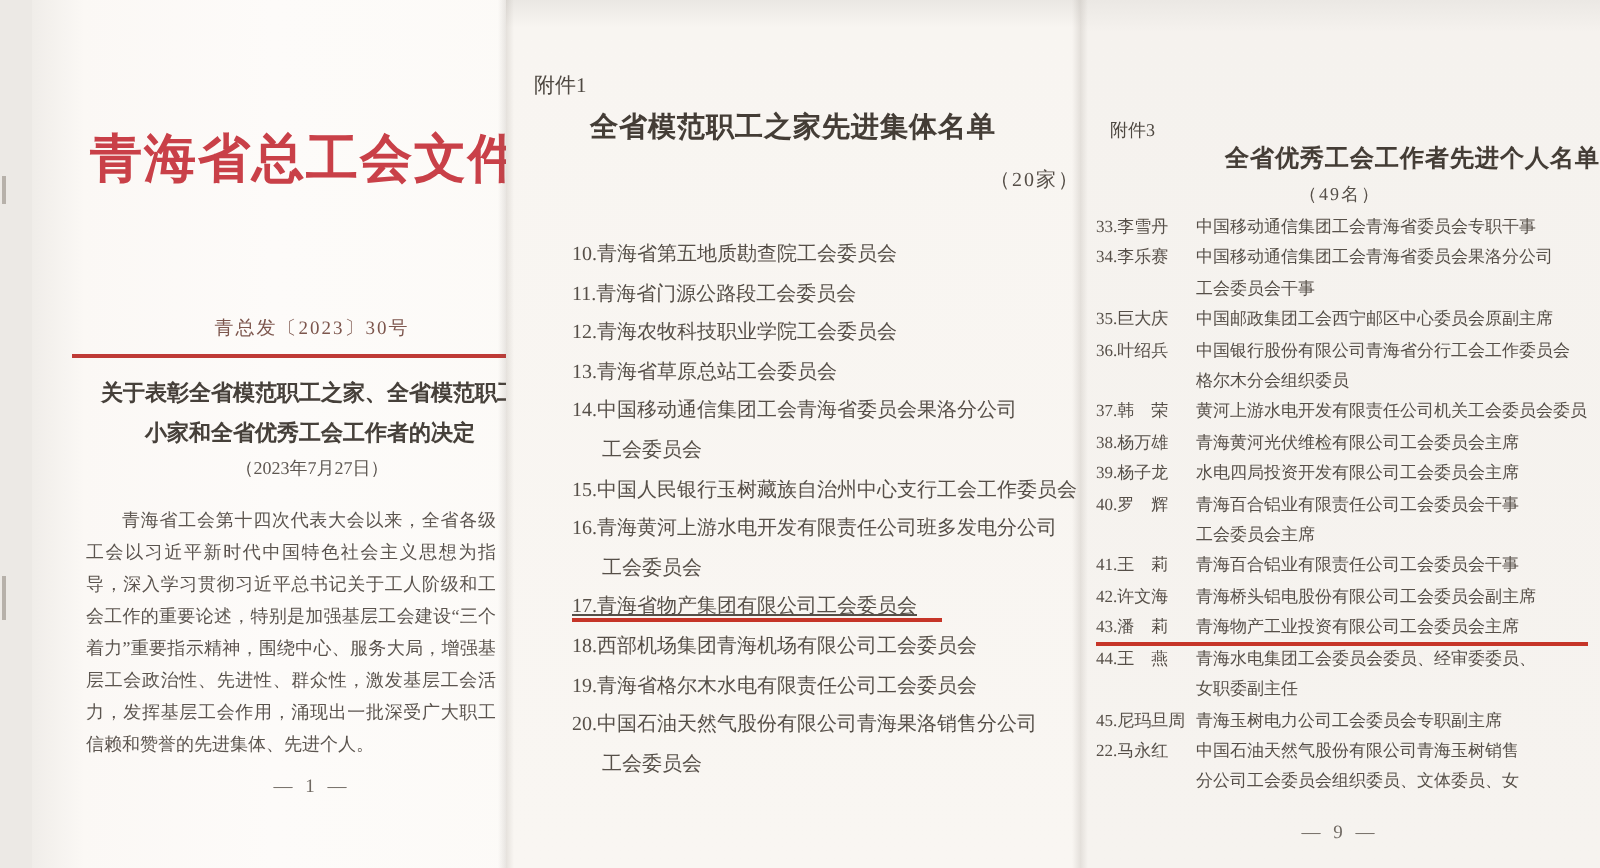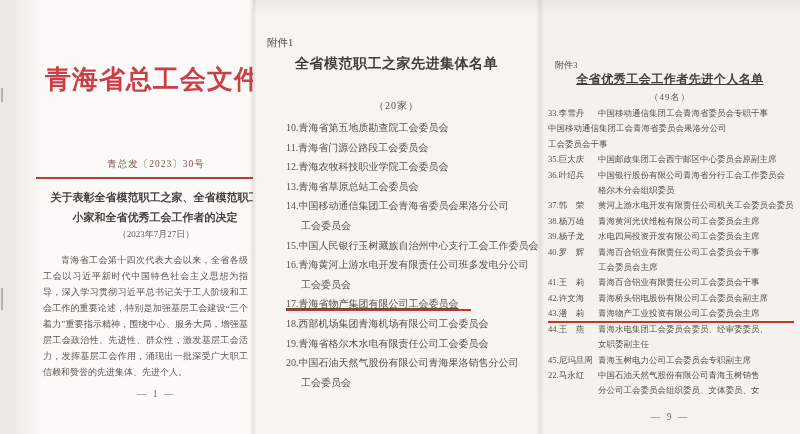--- a/index.html
+++ b/index.html
@@ -26,29 +26,29 @@
   .ddate{position:absolute;top:228px;left:0;right:0;text-align:center;font-size:9px;color:#5d5650;}
   .dbody{position:absolute;top:252px;left:27px;width:205px;font-size:9px;line-height:16px;
          text-align:justify;text-indent:2em;color:#5b544e;}
   .pnum{position:absolute;left:0;right:0;text-align:center;font-size:9.5px;color:#6f6861;letter-spacing:2px;}
   .pnum1{top:389px;} .pnum3{top:412px;}
 
   
   .att2{position:absolute;top:36px;left:14px;font-size:10.5px;color:#4e4841;}
   .t2{position:absolute;top:55px;left:0;right:0;text-align:center;
       font-size:14px;font-weight:700;color:#443d36;letter-spacing:0.5px;}
-  .c2{position:absolute;top:83px;left:0;right:0;text-align:center;font-size:10px;color:#564f48;letter-spacing:1px;margin-top:16px;}
+  .c2{position:absolute;top:83px;left:0;right:0;text-align:right;font-size:10px;color:#564f48;letter-spacing:1px;}
   .list2{position:absolute;top:118px;left:17px;width:253px;font-size:10px;line-height:19.6px;color:#564f48;margin-left:16px;}
   .p2-item{padding-left:15px;text-indent:-15px;white-space:pre-line;}
   .redline{border-bottom:2px solid #c63528;padding-bottom:0;padding-right:12px;text-decoration:underline;}
 
   
   .att3{position:absolute;top:59px;left:15px;font-size:9px;color:#4e4841;}
-  .t3{position:absolute;top:71px;left:0;right:0;text-align:center;
-      font-size:12px;font-weight:700;color:#443d36;letter-spacing:0.5px;text-decoration:underline;}
+  .t3{position:absolute;top:71px;left:0;right:0;text-align:right;
+      font-size:12px;font-weight:700;color:#443d36;letter-spacing:0.5px;}
   .c3{position:absolute;top:91px;left:0;right:0;text-align:center;font-size:9px;color:#564f48;letter-spacing:1px;}
   .list3{position:absolute;top:106px;left:8px;width:248px;font-size:8.5px;line-height:15.4px;color:#564f48;}
   .p3-item{display:flex;gap:4px;position:relative;}
   .nn{min-width:46px;white-space:nowrap;}
   .desc{flex:1;white-space:pre-line;}
   .underlined::after{content:"";position:absolute;left:0;right:2px;bottom:-1px;height:2px;background:#c63528;}
 </style>
 </head>
 <body>
 
@@ -90,20 +90,21 @@
   <div class="page page3">
     <div class="att3">附件3</div>
     <div class="t3">全省优秀工会工作者先进个人名单</div>
     <div class="c3">（49名）</div>
     <div class="list3">
         <div class="p3-item">
           <span class="nn">33.李雪丹</span>
           <span class="desc">中国移动通信集团工会青海省委员会专职干事</span>
         </div>
         <div class="p3-item">
+          <span class="nn">34.李乐赛</span>
           <span class="desc">中国移动通信集团工会青海省委员会果洛分公司
 工会委员会干事</span>
         </div>
         <div class="p3-item">
           <span class="nn">35.巨大庆</span>
           <span class="desc">中国邮政集团工会西宁邮区中心委员会原副主席</span>
         </div>
         <div class="p3-item">
           <span class="nn">36.叶绍兵</span>
           <span class="desc">中国银行股份有限公司青海省分行工会工作委员会

